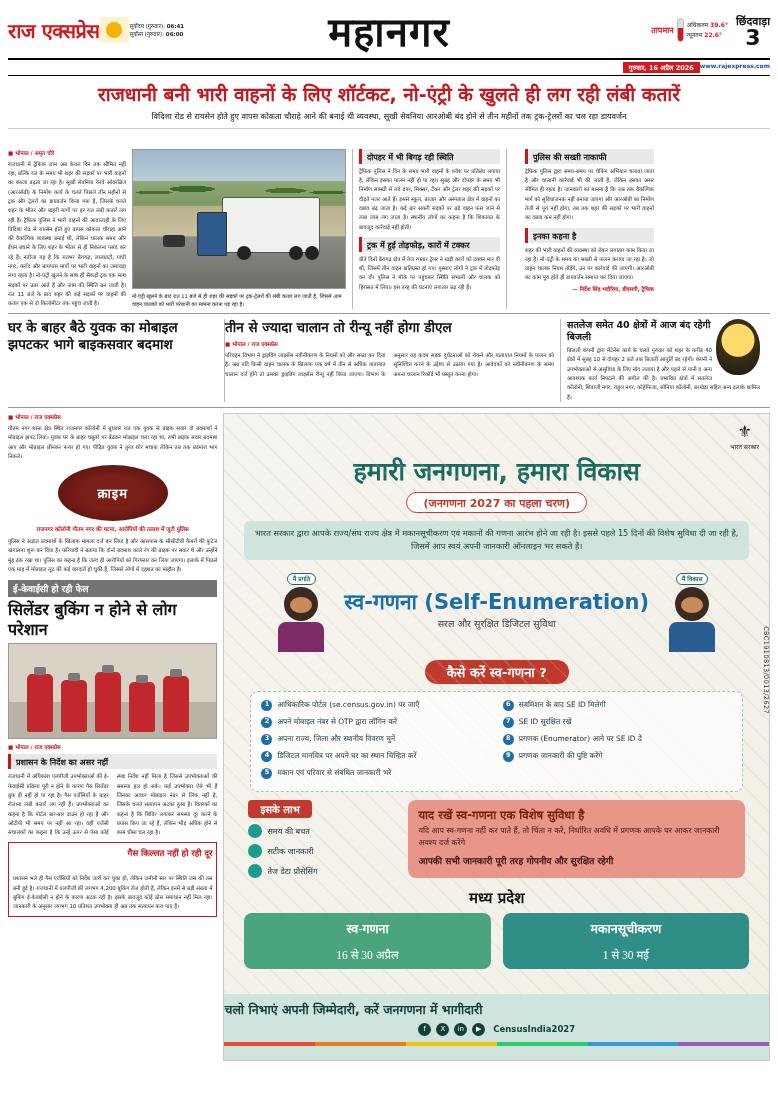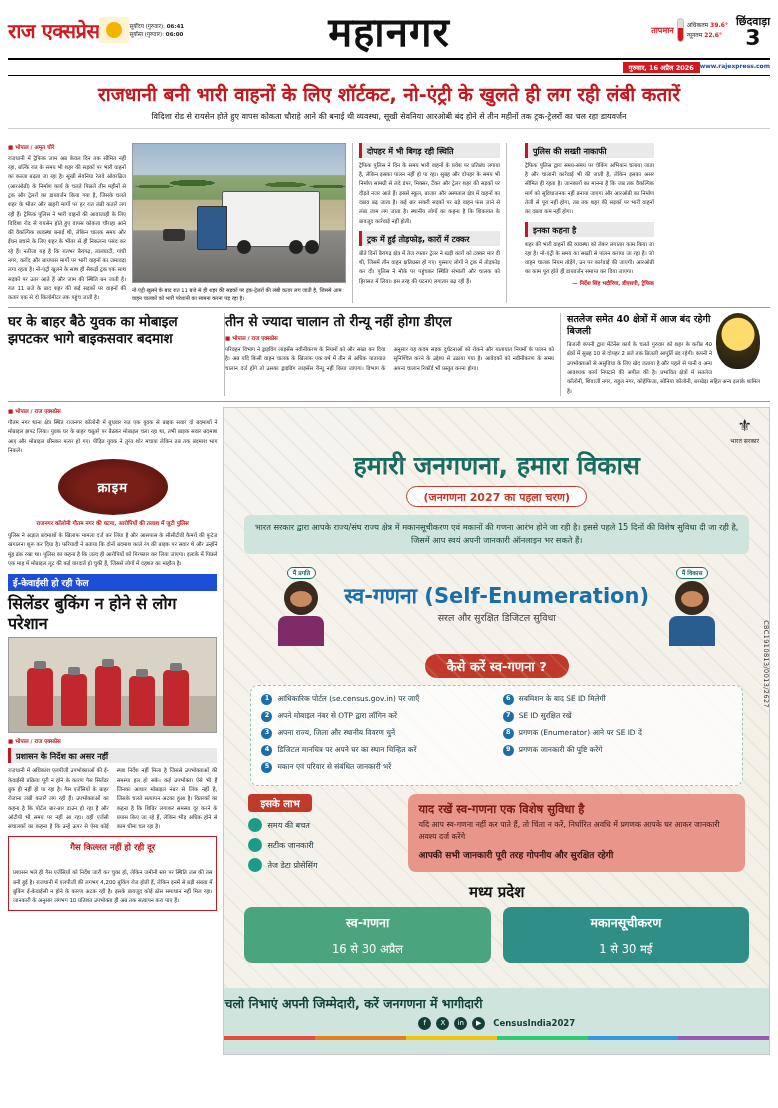--- a/index.html
+++ b/index.html
@@ -41,21 +41,21 @@
   .mh-date { background: #d4191e; color: #fff; padding: 1px 6px; font-size: 6.5px; font-weight: bold; }
   .mh-url { color: #1a4fa0; font-size: 6px; font-weight: bold; }
 
   
   .lead { border-bottom: 1px solid #999; padding: 5px 0 4px; }
   .lead-head {
     font-size: 19px; font-weight: bold; color: #c2181f; line-height: 1.25;
     text-align: center; padding: 2px 0 4px;
   }
   .lead-sub { font-size: 8px; text-align: center; color: #111; line-height: 1.5; padding-bottom: 5px;
-              border-bottom: 1px solid #ccc; margin-bottom: 14px;}
+              border-bottom: 1px solid #ccc; margin-bottom: 20px;}
   .lead-body { display: flex; gap: 6px; }
   .col-a { width: 118px; }
   .col-photo { width: 214px; }
   .col-d { width: 148px; }
   .col-e { width: 148px; }
   .byline { font-size: 5.5px; color: #c2181f; font-weight: bold; margin-bottom: 3px; }
   .bullet-dot { color: #c2181f; }
   .bodytext { font-size: 5.4px; line-height: 1.72; text-align: justify; color: #1a1a1a; }
   .photo {
     width: 100%; height: 140px; border: 1px solid #999;
@@ -101,27 +101,27 @@
   .low-right { width: 548px; }
   .bignews-head { font-size: 16px; font-weight: bold; color: #111; line-height: 1.22; }
   .crime-badge {
     width: 110px; height: 56px; margin: 4px auto; position: relative;
     background: radial-gradient(ellipse at 50% 50%, #7a1f18 0 40%, #4a100c 100%);
     border-radius: 50%;
     display: flex; align-items: center; justify-content: center;
   }
   .crime-badge span { color: #fff; font-size: 13px; font-weight: bold; letter-spacing: 1px; }
   .cap-red { font-size: 5.6px; color: #c2181f; font-weight: bold; line-height: 1.6; text-align: center; }
-  .ekyc-head { background:#1d4ed8; color:#fff; font-size:9px; font-weight:bold; padding:2px 5px; }
+  .ekyc-head { background:#737373; color:#fff; font-size:9px; font-weight:bold; padding:2px 5px; }
   .cyl-photo { width: 100%; height: 96px; border:1px solid #999; margin-top:4px;
      background: linear-gradient(to bottom, #d9d3c6 0 62%, #b9b3a6 62% 100%); position:relative; overflow:hidden;}
   .cyl { position:absolute; bottom:6px; width:26px; height:58px; background:#c2272d; border-radius:5px 5px 2px 2px; }
   .cyl:before{content:'';position:absolute;top:-7px;left:7px;width:12px;height:8px;background:#7a7a7a;border-radius:2px;}
   .boxed-red { border: 1.5px solid #c2181f; padding: 4px; margin-top: 5px; }
-  .boxed-red h4 { font-size: 8.5px; color: #c2181f; text-align: center; margin-bottom: 16px; }
+  .boxed-red h4 { font-size: 8.5px; color: #c2181f; text-align: right; margin-bottom: 16px; }
 
   
   .ad {
     width: 100%; border: 1px solid #c9c9c9; position: relative; overflow: hidden;
     background: linear-gradient(135deg, #f6f4ee 0%, #f2efe6 100%);
     padding: 8px 10px 10px;
   }
   .ad:before {
     content:''; position:absolute; inset:0;
     background:
@@ -172,21 +172,21 @@
   .ben-ic { width:14px;height:14px;border-radius:50%;background:#1b9c8a; }
   .remember {
     flex:1; background:#e8968a; border-radius: 8px; padding: 7px 10px; color:#3a1410;
   }
   .rem-title { font-size: 11.5px; font-weight: bold; color:#7a1a10; }
   .rem-body { font-size: 7.8px; line-height:1.6; margin-top:3px; }
   .rem-foot { font-size: 9px; font-weight:bold; margin-top:4px; }
   .mp-band { margin: 9px 10px 0; text-align:center; position:relative; }
   .mp-title { font-size: 15px; font-weight:bold; color:#111; }
   .mp-cards { display:flex; gap:12px; margin-top:6px; }
-  .mp-card { flex:1; border-radius: 8px; padding: 7px 4px; color:#fff; }
+  .mp-card { flex:1; border-radius: 8px; padding: 7px 4px; color:#fff;font-family:Liberation Serif, serif; }
   .mp-card.green { background:#4aa57c; }
   .mp-card.teal { background:#2f8f86; }
   .mp-card h5 { font-size: 12.5px; font-weight:bold; }
   .mp-card p { font-size: 11.5px; margin-top: 10px; }
   .ad-foot {
     margin: 25px -10px -10px; background:#cfe4dd; padding: 7px 0 14px; text-align:left; position:relative;
   }
   .ad-foot-line { font-size: 12.5px; font-weight:bold; color:#123f38; }
   .socials { display:flex; gap:5px; align-items:center; justify-content:center; margin-top:5px; }
   .soc { width:13px;height:13px;border-radius:50%;background:#123f38;color:#fff;

